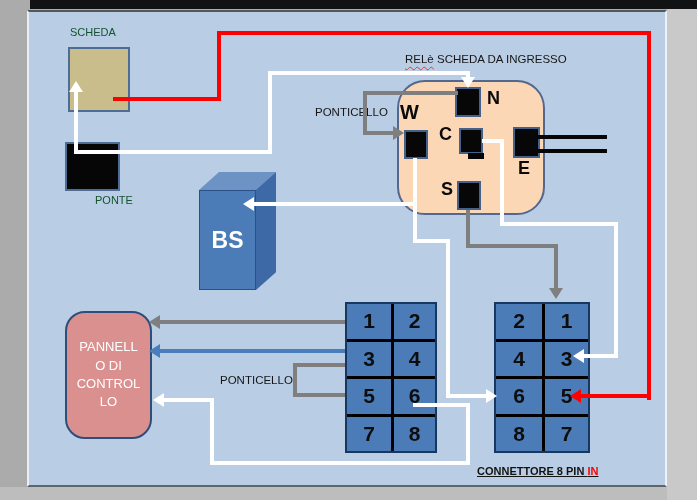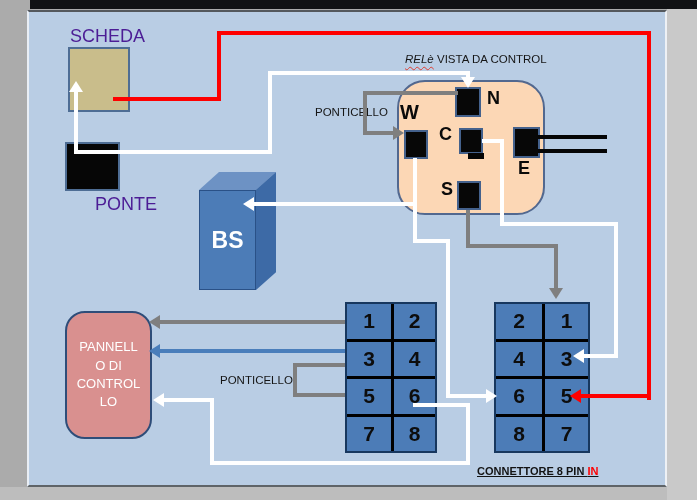--- a/index.html
+++ b/index.html
@@ -6,23 +6,23 @@
   body{font-family:"Liberation Sans",sans-serif;background:#ababab;}
   #canvas{position:relative;width:697px;height:500px;background:#ababab;overflow:hidden;}
   .abs{position:absolute;}
   .layer{position:absolute;inset:0;pointer-events:none;}
   #topbar{left:30px;top:0;width:667px;height:9px;background:#111214;}
   #rightstrip{left:667px;top:9px;width:30px;height:491px;background:#c9c9c9;}
   #bottomstrip{left:0;top:487px;width:667px;height:13px;background:#bdbdbd;}
   #slide{left:27px;top:10px;width:640px;height:477px;background:#b9cde4;
          border-top:2px solid #54585d;border-bottom:2px solid #5f6468;
          border-left:2px solid #e9eef5;border-right:2px solid #eef1f5;box-sizing:border-box;}
-  .lbl{color:#4c1d95;font-size:18px;white-space:nowrap;}
+  .lbl{color:#14532d;font-size:11px;white-space:nowrap;}
   .small-lbl{color:#161616;font-size:11.5px;white-space:nowrap;}
-  .wavy{text-decoration:underline wavy #e03c31 1px;text-underline-offset:3px;font-style:italic;}
+  .wavy{text-decoration:underline wavy #e03c31 1px;text-underline-offset:3px;}
   
   #scheda-box{left:68px;top:47px;width:62px;height:65px;background:#c9bd8b;border:2px solid #4e6d94;box-sizing:border-box;}
   #ponte-box{left:65px;top:142px;width:55px;height:49px;background:#060606;border:2px solid #4e6d94;box-sizing:border-box;}
   #relay{left:397px;top:80px;width:148px;height:135px;background:#fcd7b5;border:2px solid #52688f;border-radius:28px;box-sizing:border-box;}
   .pin{position:absolute;background:#070707;border:2px solid #44618c;box-sizing:border-box;}
   .pinlbl{position:absolute;font-weight:bold;font-size:18px;color:#0a0a0a;}
   #bs-top{left:199px;top:172px;width:77px;height:18px;background:#6d92c4;
           clip-path:polygon(0% 100%,74% 100%,100% 0%,26% 0%);}
   #bs-side{left:256px;top:172px;width:20px;height:118px;background:#3d6aa6;
           clip-path:polygon(0% 15%,100% 0%,100% 85%,0% 100%);}
@@ -62,21 +62,21 @@
   <div class="abs" id="bottomstrip"></div>
   <div class="abs" id="slide"></div>
 
   <div class="abs lbl" style="left:70px;top:26px;">SCHEDA</div>
   <div class="abs" id="scheda-box"></div>
 
   <div class="abs" id="ponte-box"></div>
   <div class="abs lbl" style="left:67px;top:194px;margin-left:28px;">PONTE</div>
 
   <div class="abs small-lbl" style="left:405px;top:53px;">
-    <span class="wavy">RELè</span><span> VISTA DA CONTROL</span>
+    <span class="wavy">RELè</span><span> SCHEDA DA INGRESSO</span>
   </div>
   <div class="abs" id="relay"></div>
   <div class="pin" style="left:455px;top:87px;width:26px;height:30px;"></div>
   <div class="pin" style="left:404px;top:130px;width:24px;height:29px;"></div>
   <div class="pin" style="left:459px;top:128px;width:24px;height:26px;"></div>
   <div class="seg k" style="left:468px;top:153px;width:16px;height:6px;"></div>
   <div class="pin" style="left:457px;top:181px;width:24px;height:29px;"></div>
   <div class="pin" style="left:513px;top:127px;width:27px;height:31px;"></div>
   <div class="pinlbl" style="left:487px;top:88px;">N</div>
   <div class="pinlbl" style="left:400px;top:101px;font-size:20px;">W</div>

